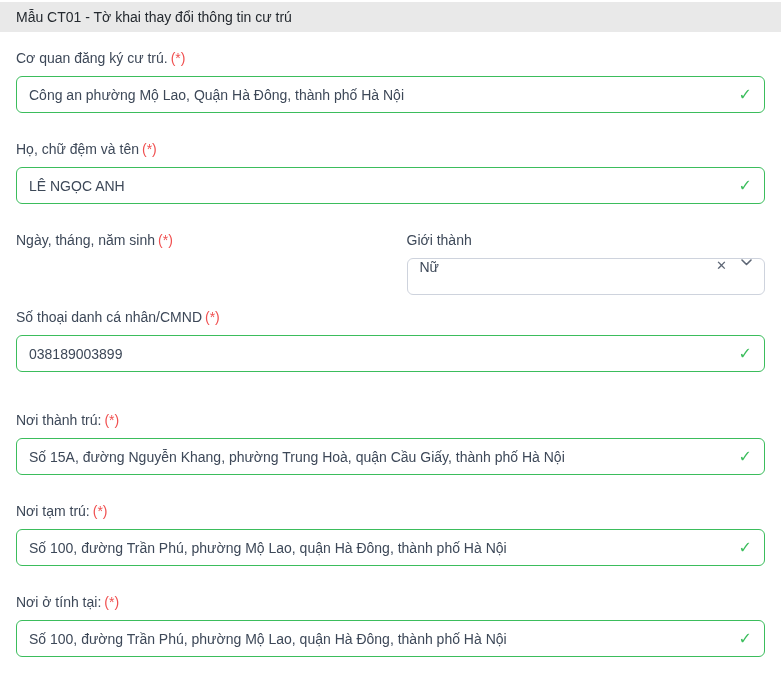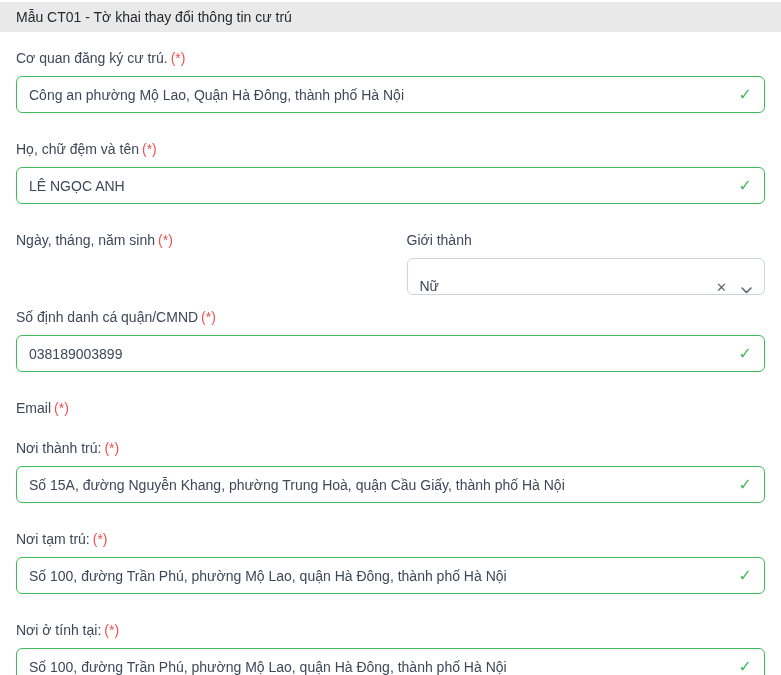--- a/index.html
+++ b/index.html
@@ -50,21 +50,21 @@
     position: absolute; right: 13px; top: 50%;
     transform: translateY(-54%);
     color: #3bbd5c; font-size: 16px; font-weight: 700;
     pointer-events: none;
   }
   .select-box {
     height: 37px;
     border: 1px solid #ced3dd;
     border-radius: 6px;
     background: #ffffff;
-    display: flex; align-items: flex-end;
+    display: flex; align-items: flex-start;
     padding: 0 12px;
     font-size: 14px; color: #3d4858;
     cursor: pointer;
   }
   .select-value { flex: 1 1 auto; }
   .clear-icon {
     color: #5d6675; font-size: 13px;
     margin-right: 14px;
     cursor: pointer; line-height: 1;
   }
@@ -109,30 +109,29 @@
           <span class="chevron-icon">
             <svg width="11" height="7" viewBox="0 0 11 7">
                 <path d="M1 1l4.5 4.5L10 1" fill="none" stroke="#5d6675" stroke-width="1.6" stroke-linecap="round" stroke-linejoin="round"></path>
               </svg>
           </span>
         </div>
       </div>
     </div>
 
     <div class="form-group">
-      <label><span>Số định danh cá quận/CMND</span><span class="req">(*)</span></label>
+      <label><span>Số thoại danh cá nhân/CMND</span><span class="req">(*)</span></label>
       <div class="input-wrap valid">
         <input class="text-input" type="text" value="038189003899" style="">
         <span class="check-icon">✓</span>
       </div>
     </div>
 
     <div class="form-row">
       <div class="form-group">
-        <label><span>Email</span><span class="req">(*)</span></label>
       </div>
     </div>
 
     <div class="form-group">
       <label><span>Nơi thành trú:</span><span class="req">(*)</span></label>
       <div class="input-wrap valid">
         <input class="text-input" type="text" value="Số 15A, đường Nguyễn Khang, phường Trung Hoà, quận Cầu Giấy, thành phố Hà Nội" style="">
         <span class="check-icon">✓</span>
       </div>
     </div>

